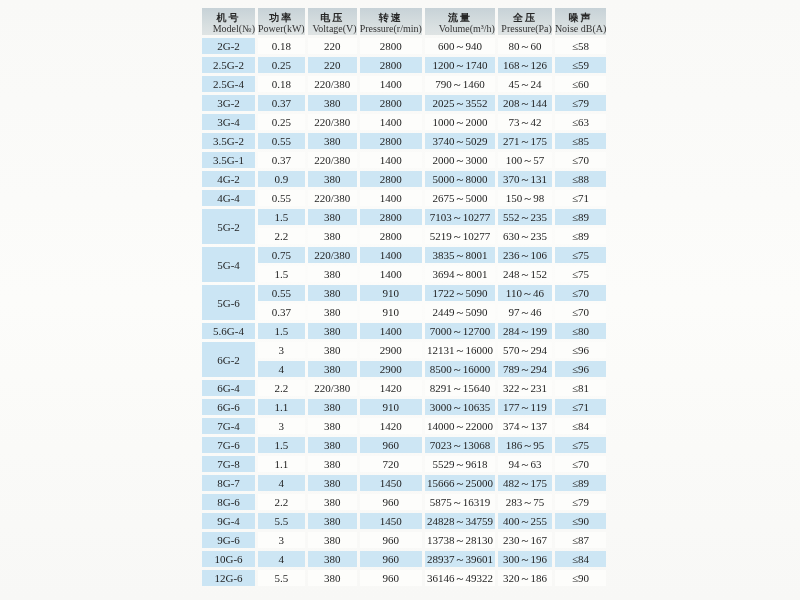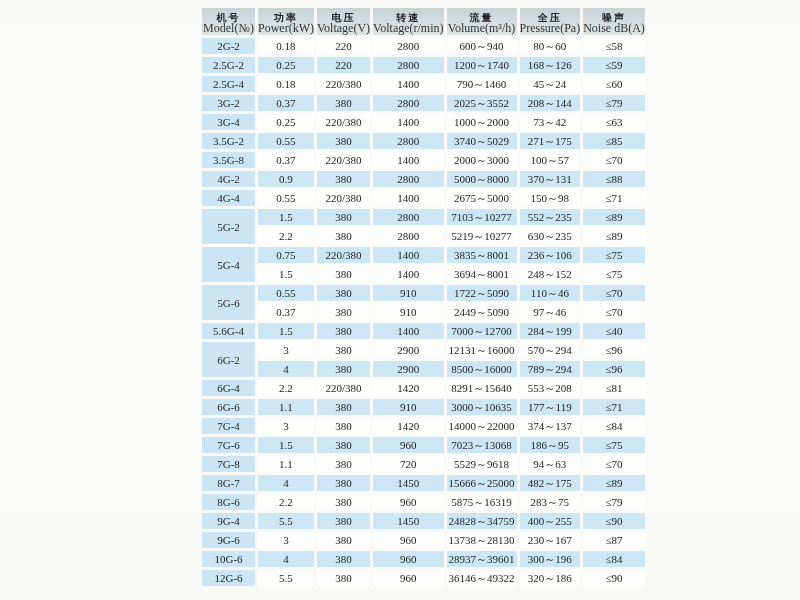--- a/index.html
+++ b/index.html
@@ -38,24 +38,25 @@
     font-weight:normal;
   }
   th .zh{
     font-size:10px;
     font-weight:bold;
     line-height:13px;
     letter-spacing:2px;
     color:#262626;
   }
   th .en{
-    font-size:12px;
+    font-size:10px;
     line-height:9px;
     color:#333;
     letter-spacing:0;
+    text-align:right;
   }
   td.model{
     background:#cbe5f4;
     margin-top:7px;
   }
   tr.even td.val{
     background:#cde6f4;
   }
   tr.odd td.val{
     background:#fdfdfb;
@@ -91,21 +92,21 @@
           <th>
             <div class="zh">功率</div>
             <div class="en">Power(kW)</div>
           </th>
           <th>
             <div class="zh">电压</div>
             <div class="en">Voltage(V)</div>
           </th>
           <th>
             <div class="zh">转速</div>
-            <div class="en">Voltage(r/min)</div>
+            <div class="en">Pressure(r/min)</div>
           </th>
           <th>
             <div class="zh">流量</div>
             <div class="en">Volume(m³/h)</div>
           </th>
           <th>
             <div class="zh">全压</div>
             <div class="en">Pressure(Pa)</div>
           </th>
           <th>
@@ -163,21 +164,21 @@
         <tr class="even">
           <td class="model">3.5G-2</td>
           <td class="val">0.55</td>
           <td class="val">380</td>
           <td class="val">2800</td>
           <td class="val">3740～5029</td>
           <td class="val">271～175</td>
           <td class="val">≤85</td>
         </tr>
         <tr class="odd">
-          <td class="model">3.5G-8</td>
+          <td class="model">3.5G-1</td>
           <td class="val">0.37</td>
           <td class="val">220/380</td>
           <td class="val">1400</td>
           <td class="val">2000～3000</td>
           <td class="val">100～57</td>
           <td class="val">≤70</td>
         </tr>
         <tr class="even">
           <td class="model">4G-2</td>
           <td class="val">0.9</td>
@@ -247,21 +248,21 @@
           <td class="val">97～46</td>
           <td class="val">≤70</td>
         </tr>
         <tr class="even">
           <td class="model">5.6G-4</td>
           <td class="val">1.5</td>
           <td class="val">380</td>
           <td class="val">1400</td>
           <td class="val">7000～12700</td>
           <td class="val">284～199</td>
-          <td class="val">≤40</td>
+          <td class="val">≤80</td>
         </tr>
         <tr class="odd">
           <td class="model" rowspan="2">6G-2</td>
           <td class="val">3</td>
           <td class="val">380</td>
           <td class="val">2900</td>
           <td class="val">12131～16000</td>
           <td class="val">570～294</td>
           <td class="val">≤96</td>
         </tr>
@@ -272,21 +273,21 @@
           <td class="val">8500～16000</td>
           <td class="val">789～294</td>
           <td class="val">≤96</td>
         </tr>
         <tr class="odd">
           <td class="model">6G-4</td>
           <td class="val">2.2</td>
           <td class="val">220/380</td>
           <td class="val">1420</td>
           <td class="val">8291～15640</td>
-          <td class="val">553～208</td>
+          <td class="val">322～231</td>
           <td class="val">≤81</td>
         </tr>
         <tr class="even">
           <td class="model">6G-6</td>
           <td class="val">1.1</td>
           <td class="val">380</td>
           <td class="val">910</td>
           <td class="val">3000～10635</td>
           <td class="val">177～119</td>
           <td class="val">≤71</td>

